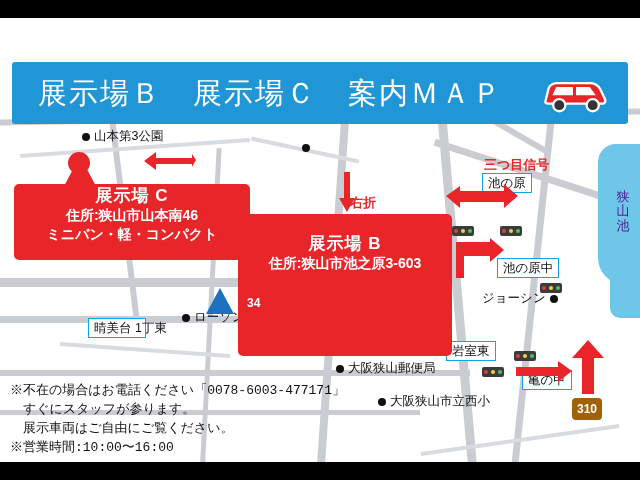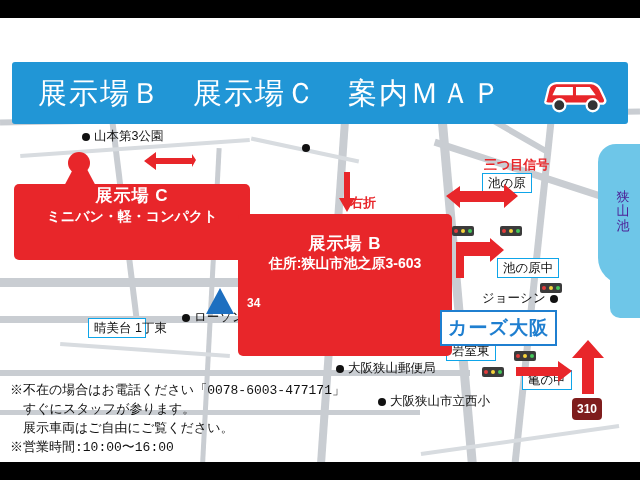--- a/index.html
+++ b/index.html
@@ -149,21 +149,21 @@
     display: block;
   }
   .signal i:nth-child(1) { left: 2px;  background: #e23c3c; }
   .signal i:nth-child(2) { left: 9px;  background: #f5d23c; }
   .signal i:nth-child(3) { left: 16px; background: #44c75a; }
   
   .shield {
     position: absolute;
     width: 30px;
     height: 22px;
-    background: #7f1d1d;
+    background: #a16207;
     color: #fff;
     font-size: 12px;
     font-weight: bold;
     text-align: center;
     line-height: 22px;
     border-radius: 3px;
   }
   .shield.tri {
     width: 28px;
     height: 26px;
@@ -350,34 +350,34 @@
     </svg>
     <svg class="arrow-svg" style="left:514px; top:340px; width:60px; height:26px;" viewBox="0 0 60 26">
       <path d="M58 13 L44 3 L44 9 L2 9 L2 18 L44 18 L44 24 Z" fill="#e8262a"></path>
     </svg>
 
     <div class="red-note" style="left:484px; top:138px;">三つ目信号</div>
     <div class="red-note" style="left:350px; top:176px;">右折</div>
 
     <div class="callout" id="callout-c">
       <div class="title">展示場 C</div>
+      <div class="addr">住所:狭山市山本南46</div>
       <div class="tags">ミニバン・軽・コンパクト</div>
     </div>
 
     <svg style="position:absolute; left:60px; top:138px; width:40px; height:36px;" viewBox="0 0 40 36">
       <path d="M20 0 L38 34 L2 34 Z" fill="#e8262a"></path>
     </svg>
     <div style="position:absolute; left:68px; top:134px; width:22px; height:22px; border-radius:50%; background:#e8262a;"></div>
 
     <div class="callout" id="callout-b">
       <div class="title">展示場 B</div>
       <div class="addr">住所:狭山市池之原3-603</div>
     </div>
 
-    <div id="store-label">カーズ大阪</div>
 
     <div id="bottom-note">※不在の場合はお電話ください「0078-6003-477171」
 　すぐにスタッフが参ります。
 　展示車両はご自由にご覧ください。
 ※営業時間:10:00〜16:00</div>
 
   </div>
 </div>
 
 </body></html>

